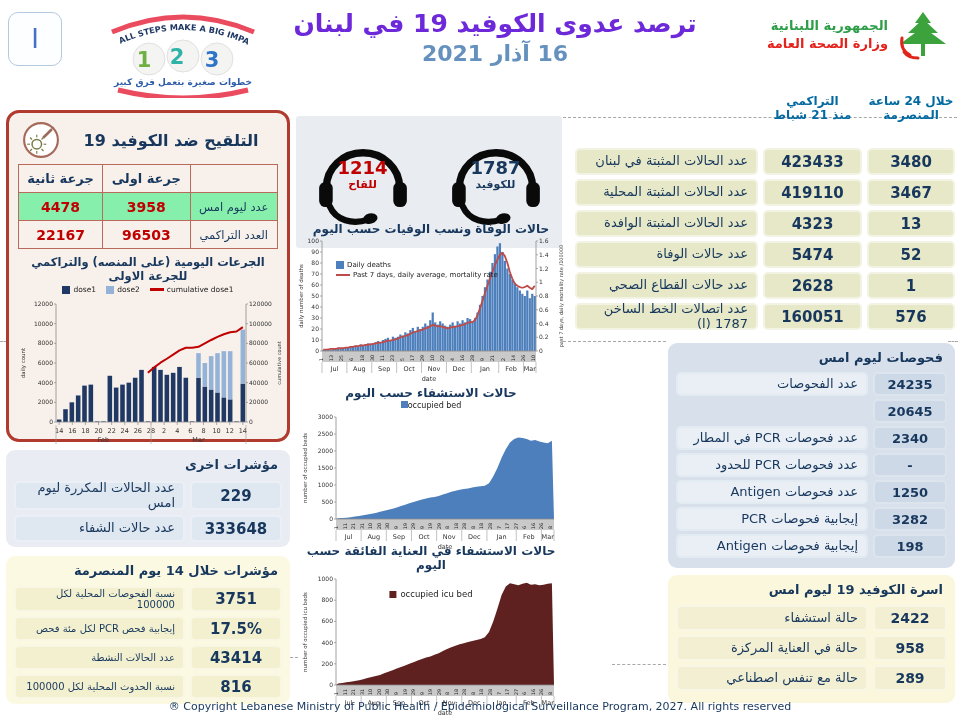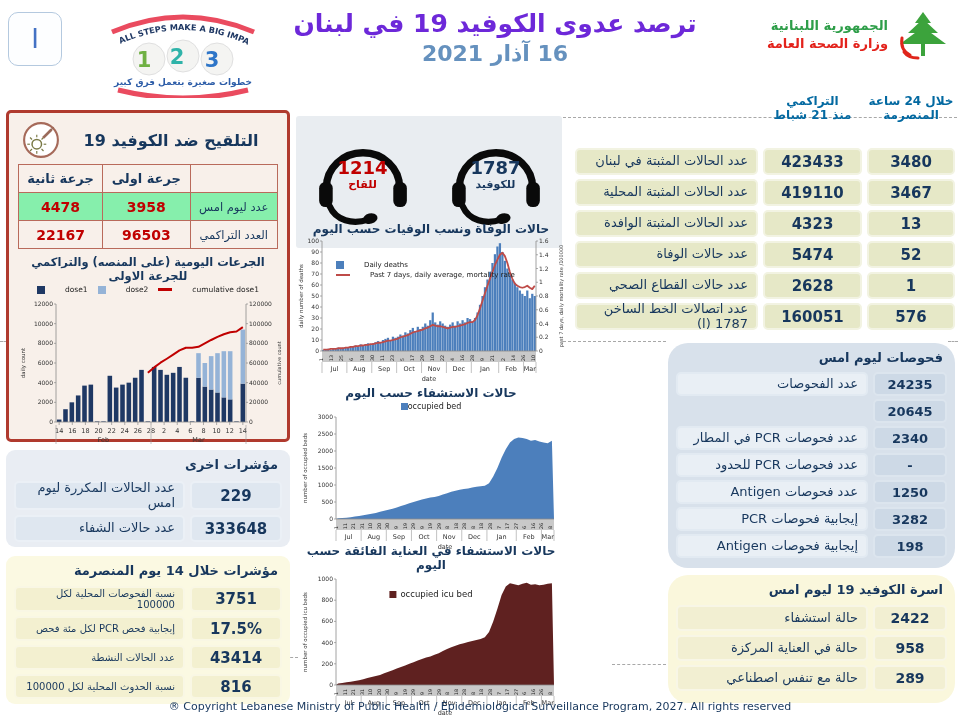--- a/index.html
+++ b/index.html
@@ -30,21 +30,21 @@
   .rt-head{position:absolute;left:575px;top:94px;width:380px;display:flex;direction:rtl;gap:5px}
   .rt-head .hcol{text-align:center;font-size:12px;font-weight:700;color:#0369a1;line-height:1.2}
   .h24{width:88px}.hcum{width:99px}
   .rt-rows{position:absolute;left:575px;top:148px;width:380px;display:flex;flex-direction:column;gap:4px;direction:rtl}
   .rt-row{display:flex;gap:5px;height:27px}
   .rt-row .v24{width:88px;font-size:15px}
   .rt-row .vcum{width:99px;font-size:15px}
   .rt-row .lbl{flex:1}
 
   
-  .panel{position:absolute;border-radius:20px;box-sizing:border-box;padding:5px 8px;display:flex;
+  .panel{position:absolute;border-radius:9px;box-sizing:border-box;padding:5px 8px;display:flex;
          flex-direction:column}
   .panel-title{font-weight:700;color:#17375D;text-align:right;direction:rtl;font-size:13px;margin:2px 4px 4px 0}
   .prow{display:flex;direction:rtl;gap:5px}
   .tests-box{left:668px;top:343px;width:287px;height:225px;background:#D8E1EB;gap:3px}
   .tests-box .prow{height:24px}
   .tests-box .chip{background:#E9EFF5;border-color:#E2EAF2}
   .tests-box .val{width:74px;background:#CDD9E6;border-color:#DCE5EE;font-size:13px}
   .cb-box{left:668px;top:575px;width:287px;height:128px;background:#FAF7DC;gap:4px}
   .cb-box .prow{height:26px}
   .cb-box .chip{background:#F2EFD2;border-color:#F8F6E6}
@@ -54,21 +54,21 @@
   .oi-box .chip{background:#DFE7F0;border-color:#EBF0F6}
   .oi-box .val{width:92px;font-size:15px}
   .y14-box{left:6px;top:556px;width:284px;height:148px;background:#FBF9E2;gap:4px;border-radius:9px}
   .y14-box .prow{height:26px}
   .y14-box .chip{background:#F3F0D0;border-color:#F9F7E4}
   .y14-box .val{width:92px;font-size:15px}
   .y14-box .chip.lbl{font-size:10px}
 
   
   .vacc-box{position:absolute;left:6px;top:110px;width:284px;height:332px;background:#F8F0EA;
-            border:3px solid #B03A2E;border-radius:5px;box-sizing:border-box;padding:6px 9px}
+            border:3px solid #B03A2E;border-radius:13px;box-sizing:border-box;padding:6px 9px}
   .vacc-head{display:flex;direction:rtl;align-items:center;gap:8px;padding:2px 4px}
   .vacc-title{font-size:16px;font-weight:700;color:#17375D;flex:1;text-align:center}
   table.vt{width:100%;border-collapse:collapse;direction:rtl;margin-top:3px}
   .vt td{border:1.2px solid #B96A5B;height:25px;text-align:center}
   .vt .hd{font-size:13px;font-weight:700;color:#17375D}
   .vt .rl{font-size:11.5px;color:#17375D}
   .vt .rv{font-size:14px;font-weight:700;color:#C00000}
   .vt tr.pink td{background:#86efac}
   .vchart-title{font-size:11.5px;font-weight:700;color:#17375D;text-align:center;margin-top:6px;direction:rtl}
   .vlegend{display:flex;justify-content:center;gap:10px;font-size:7.5px;color:#222;margin:2px 0 0 0;align-items:center}
@@ -80,24 +80,24 @@
   .hotline svg{position:absolute;left:6px;top:2px}
   .hot-txt{position:absolute;left:0;right:0;top:24px;text-align:center}
   .hot-num{font-size:18px;font-weight:700}
   .hot-lbl{font-size:11px;font-weight:700;direction:rtl}
   .covid-c{color:#17375D}.vacc-c{color:#C00000}
 
   
   .chart-block{position:absolute;left:296px;width:270px}
   .chart-title{font-size:12px;font-weight:700;color:#17375D;text-align:center;direction:rtl;margin-bottom:1px}
   .deaths-legend{position:absolute;left:40px;top:24px;font-size:7px;color:#222}
-  .lrow{display:flex;align-items:center;gap:20px;margin-bottom:2px;white-space:nowrap}
+  .lrow{display:flex;align-items:center;gap:3px;margin-bottom:2px;white-space:nowrap}
   .sw{width:8px;height:8px;display:inline-block}
   .sw.line{width:14px;height:2.5px}
-  .center-legend{display:flex;justify-content:center;gap:0;align-items:center;font-size:8px;color:#222;height:10px}
+  .center-legend{display:flex;justify-content:center;gap:0;font-size:8px;color:#222;height:10px}
   .icu-legend{position:absolute;left:50%;top:16px;transform:translateX(-50%);display:flex;gap:4px;
               align-items:center;font-size:8.5px;color:#222;white-space:nowrap}
 
   .footer{position:absolute;left:0;top:700px;width:960px;text-align:center;font-size:11px;color:#17375D}
 </style>
 </head>
 <body>
 
 <div class="page">
 

